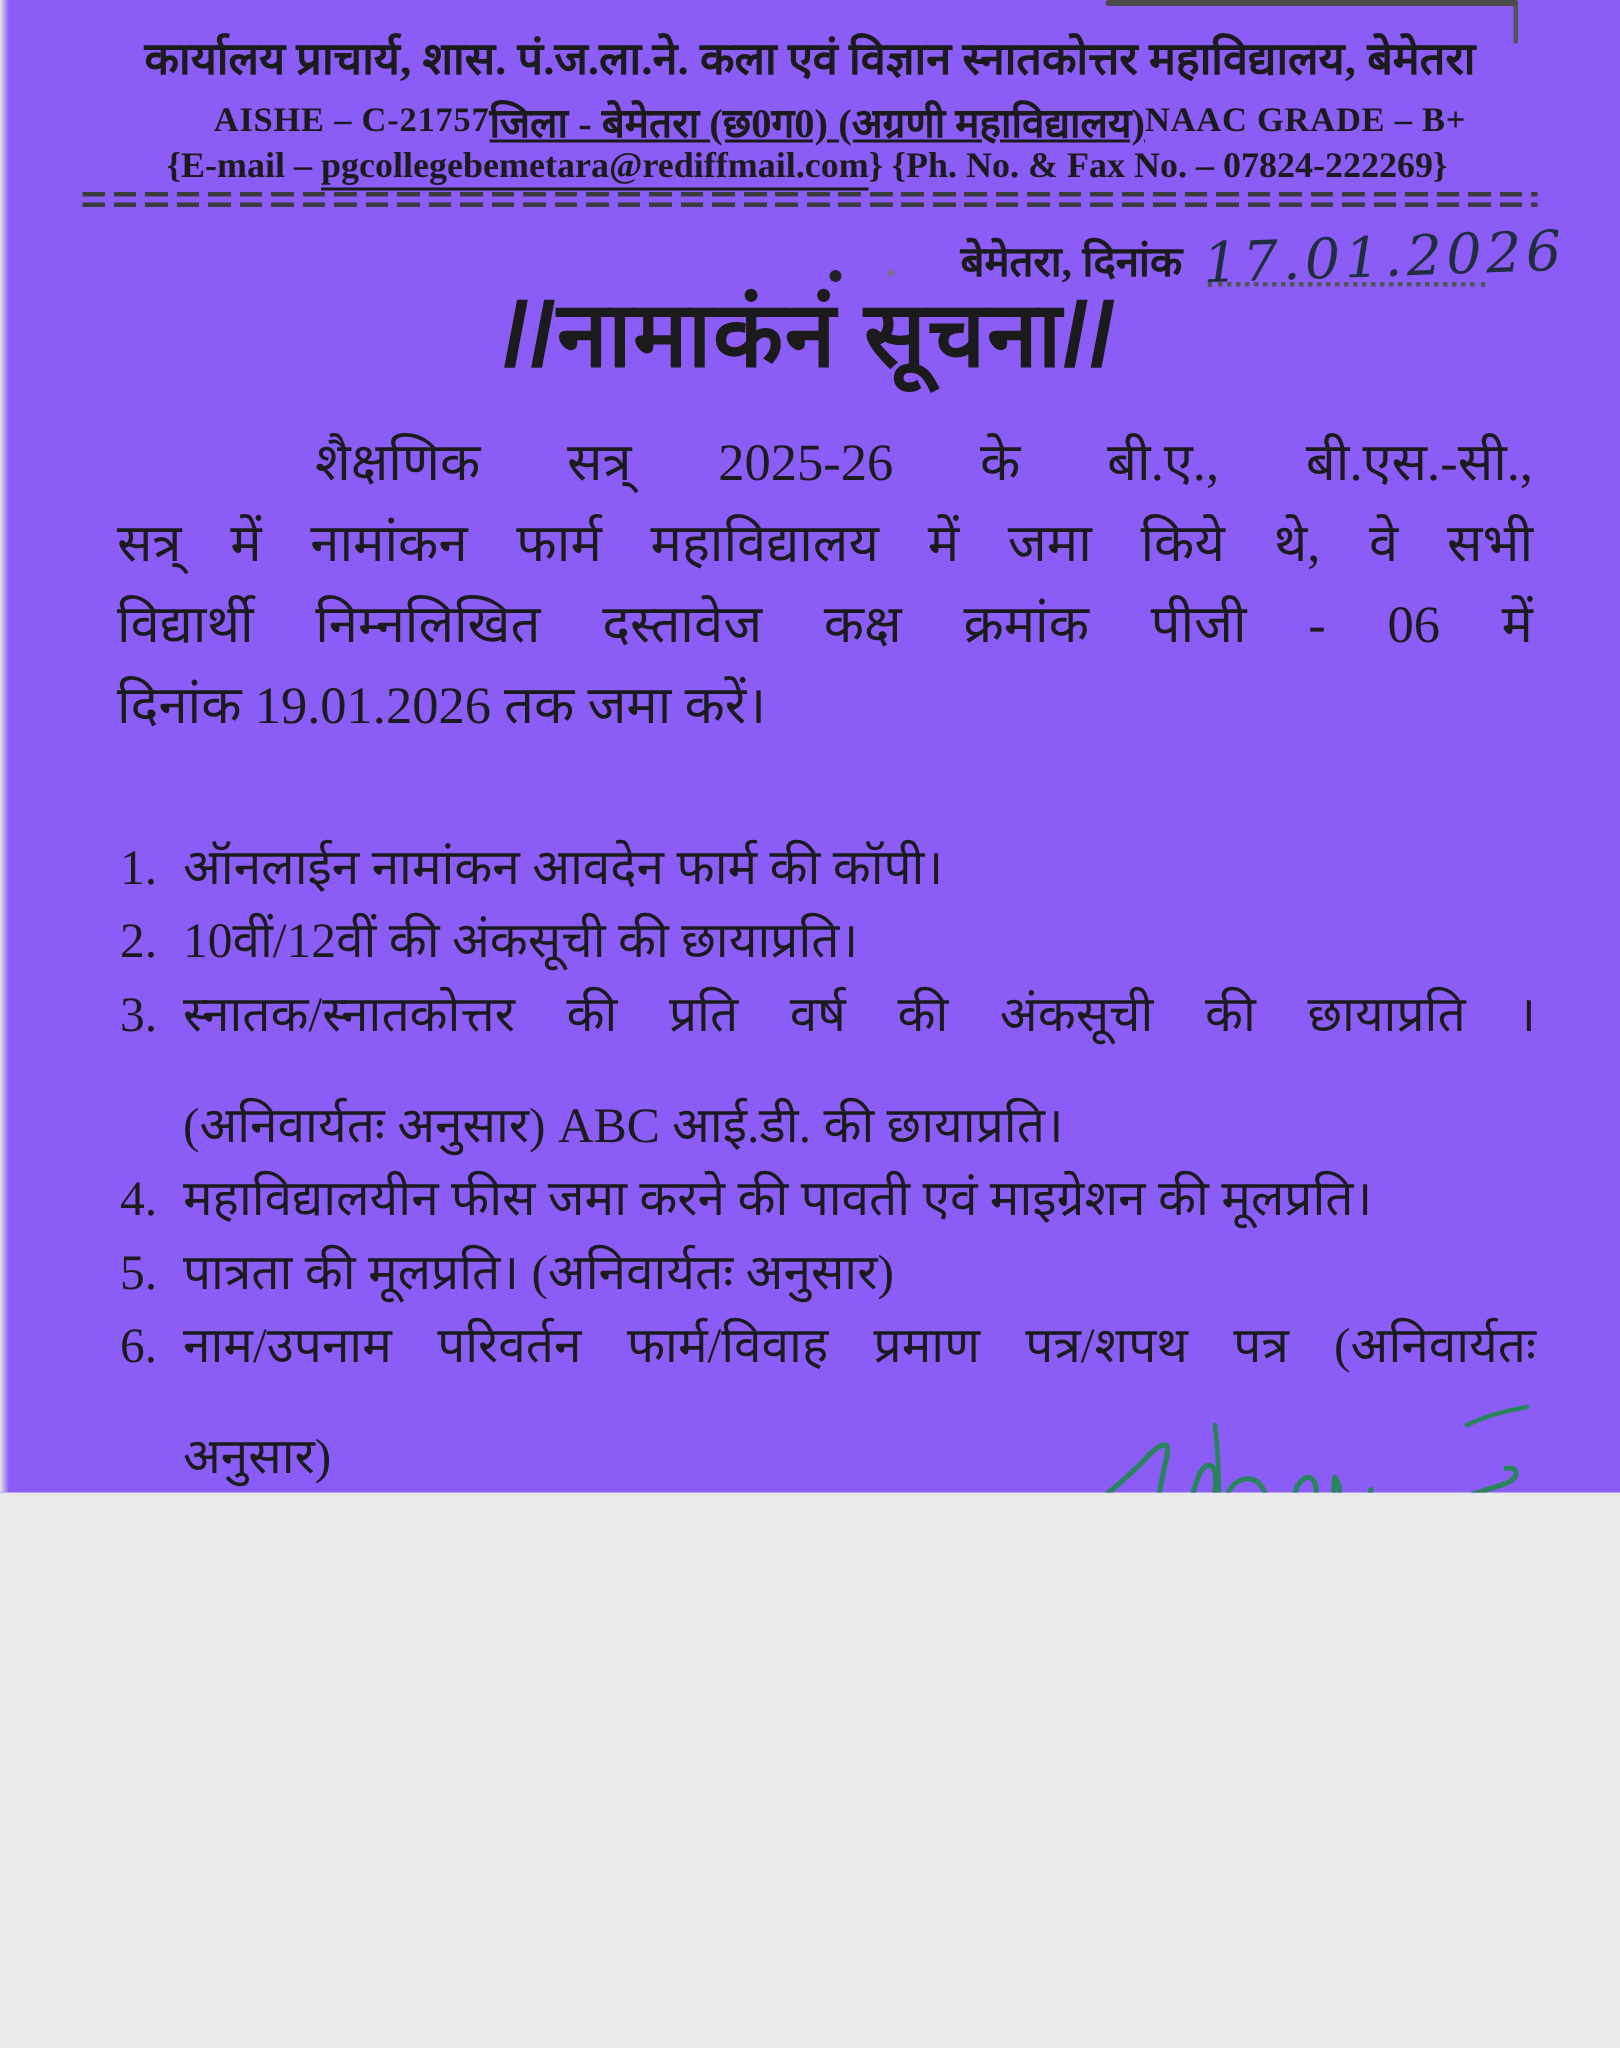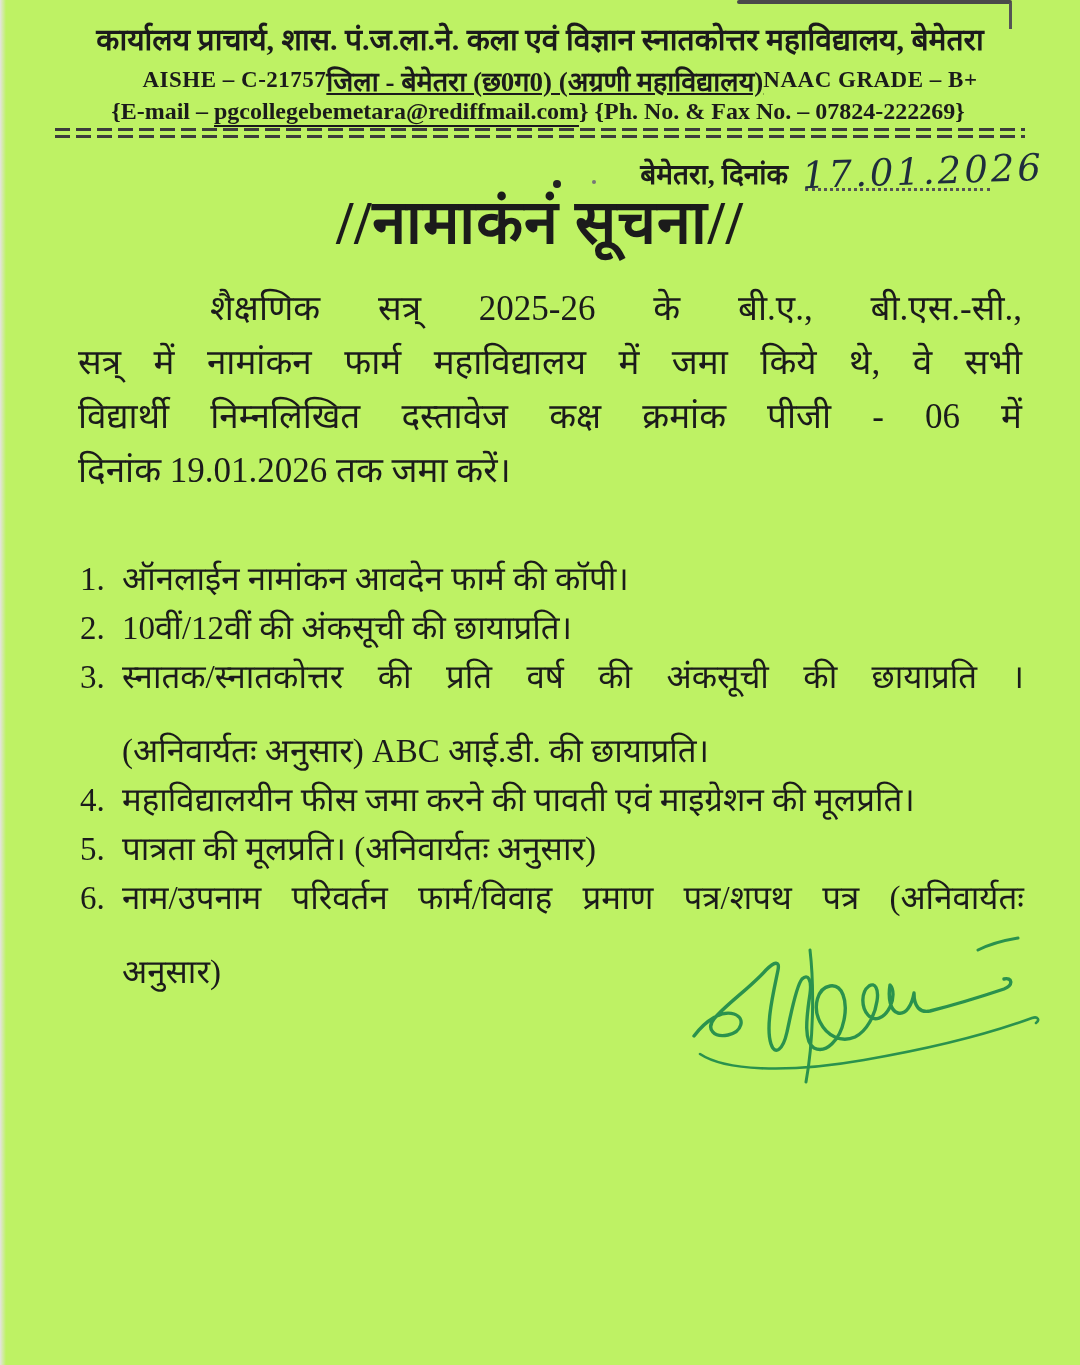--- a/index.html
+++ b/index.html
@@ -3,22 +3,22 @@
 <meta charset="utf-8">
 <style>
   html,body{margin:0;padding:0;}
   body{
     width:1080px;height:1365px;
     background:#e9e9e9;
     font-family:"Liberation Sans",sans-serif;
     -webkit-font-smoothing:antialiased;
   }
   .page{
-    position:relative;width:1080px;height:1365px;
-    background:#bef264;overflow:hidden;color:#1b1b1b;
+    position:relative;width:1080px;height:995px;
+    background:#8b5cf6;overflow:hidden;color:#1b1b1b;
   }
   
   .artifact-top-bar{position:absolute;left:737px;top:0;width:275px;height:4px;background:#4a4a4a;border-radius:2px;}
   .artifact-top-tick{position:absolute;left:1009px;top:3px;width:3px;height:26px;background:#555;}
   .artifact-dot-1{position:absolute;left:553px;top:180px;width:8px;height:8px;background:#222;border-radius:50%;}
   .artifact-dot-2{position:absolute;left:592px;top:180px;width:4px;height:4px;background:#777;border-radius:50%;}
   .artifact-edge{position:absolute;left:0;top:0;width:6px;height:100%;background:linear-gradient(90deg,#e6e4e0,transparent);}
 
   
   .hdr1{
@@ -61,21 +61,21 @@
     display:inline-block;margin-left:14px;margin-right:6px;
     font-style:italic;font-weight:normal;font-size:37px;
     letter-spacing:3px;color:#1f2d3d;transform:rotate(-2deg);
     font-family:"DejaVu Serif",serif;
   }
 
   
   .title{
     position:absolute;left:0;right:0;top:178px;
     text-align:center;font-weight:bold;font-size:61px;line-height:90px;
-    font-family:Liberation Serif, serif;letter-spacing:1px;
+    font-family:Liberation Sans, sans-serif;letter-spacing:1px;
   }
 
   
   .para{
     position:absolute;left:78px;top:284px;width:944px;
     font-size:35px;font-family:"Liberation Serif",serif;
   }
   .para .pline{
     height:54px;line-height:50px;
     text-align:justify;text-align-last:justify;

